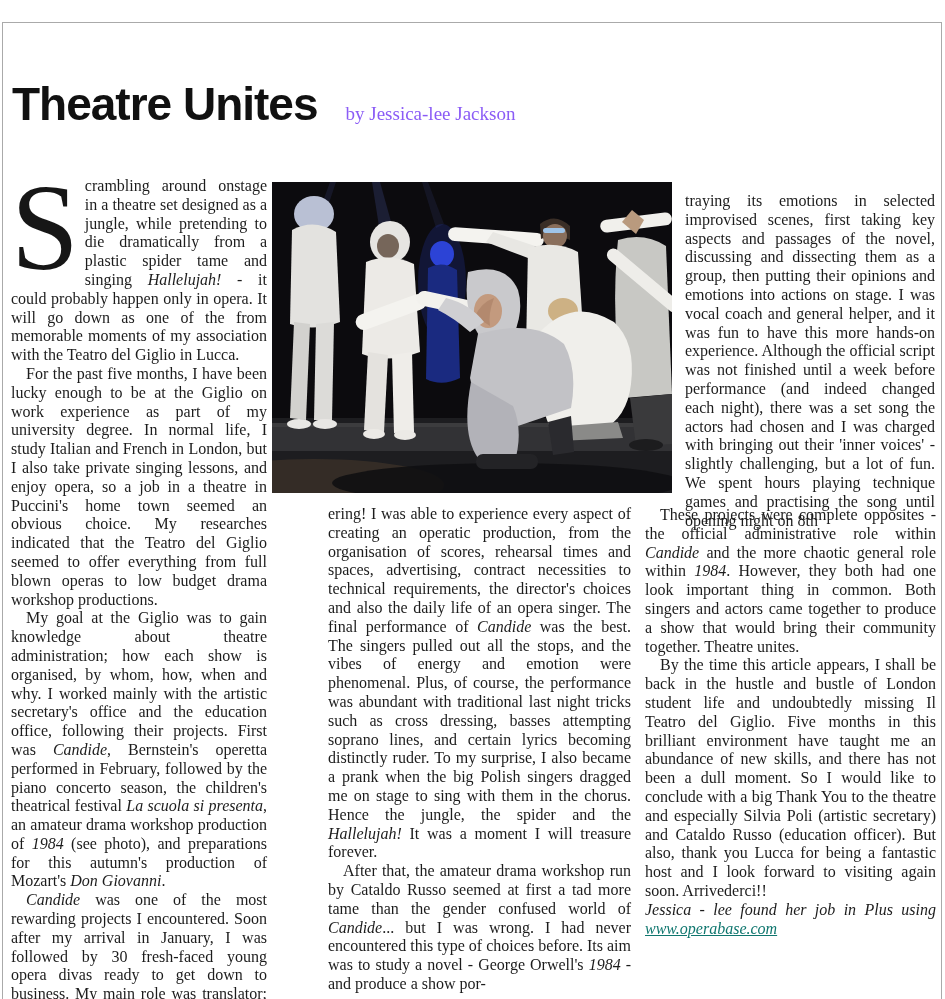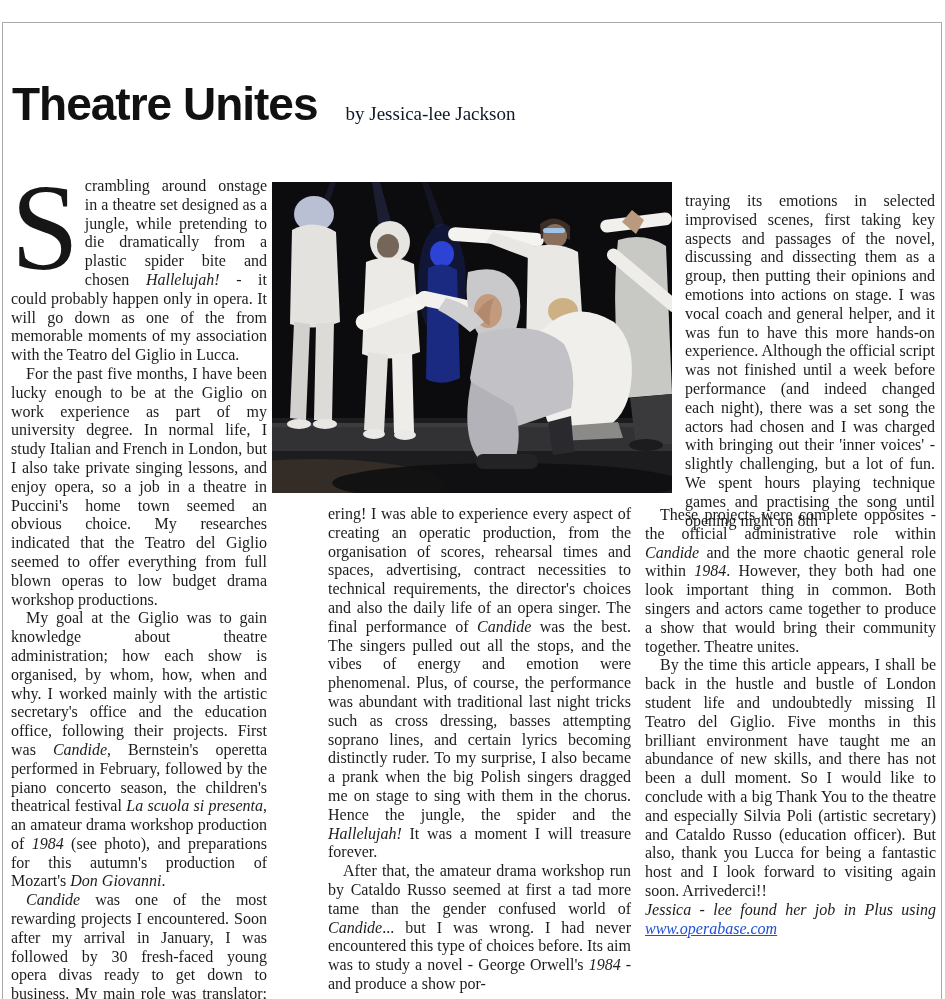--- a/index.html
+++ b/index.html
@@ -21,36 +21,36 @@
   .frame{
     position:absolute;left:2px;top:22px;width:938px;height:976px;
     border:1px solid #aaaaaa;border-bottom:none;background:#fff;
   }
   
   .titleRow{position:absolute;left:12px;top:72px;display:flex;align-items:baseline;gap:28px;margin-top:8px;}
   .titleRow h1{
     margin:0;font-family:"Liberation Sans", sans-serif;font-weight:700;
     font-size:46px;letter-spacing:-1px;color:#111;line-height:1.05;
   }
-  .byline{font-size:19px;color:#0f172a;}
+  .byline{font-size:19px;color:#8b5cf6;}
   
   .col{position:absolute;text-align:justify;font-size:16px;line-height:18.8px;color:#1c1c1c;}
   .col p{margin:0;text-indent:15px;}
   .col p.noind{text-indent:0;}
   .col1{left:11px;top:177px;width:256px;}
   .col3top{left:685px;top:192px;width:250px;}
   .col2bot{left:328px;top:505px;width:303px;}
   .col3bot{left:645px;top:506px;width:291px;}
   .dropcap{
     float:left;font-family:"Liberation Serif", serif;
     font-size:122px;line-height:95px;height:95px;
     margin:3px 6px 0 0;color:#161616;
   }
   .sig{font-style:italic;}
-  a.link{color:#1d4ed8;text-decoration:underline;cursor:pointer;}
+  a.link{color:#0f766e;text-decoration:underline;cursor:pointer;}
   
   .photo{position:absolute;left:272px;top:182px;width:400px;height:311px;overflow:hidden;}
   .photo svg{display:block;}
 </style>
 </head>
 <body>
 
 <div class="runhead">
   <span class="brand">GrapevinE</span>
     <span class="issue"> June 2010 - </span>
@@ -58,21 +58,21 @@
 </div>
 
 <div class="frame"></div>
 
 <div class="titleRow">
   <h1>Theatre Unites</h1>
   <span class="byline">by Jessica-lee Jackson</span>
 </div>
 
 <div class="col col1">
-  <p class="noind"><span class="dropcap">S</span><span><span>crambling around onstage in a theatre set designed as a jungle, while pretending to die dramatically from a plastic spider bite and chosen </span><i>Hallelujah!</i><span> - it could probably happen only in opera. It will go down as one of the from memorable moments of my association with the Teatro del Giglio in Lucca.</span></span></p>
+  <p class="noind"><span class="dropcap">S</span><span><span>crambling around onstage in a theatre set designed as a jungle, while pretending to die dramatically from a plastic spider tame and singing </span><i>Hallelujah!</i><span> - it could probably happen only in opera. It will go down as one of the from memorable moments of my association with the Teatro del Giglio in Lucca.</span></span></p>
   <p><span>For the past five months, I have been lucky enough to be at the Giglio on work experience as part of my university degree. In normal life, I study Italian and French in London, but I also take private singing lessons, and enjoy opera, so a job in a theatre in Puccini's home town seemed an obvious choice. My researches indicated that the Teatro del Giglio seemed to offer everything from full blown operas to low budget drama workshop productions.</span></p>
   <p><span>My goal at the Giglio was to gain knowledge about theatre administration; how each show is organised, by whom, how, when and why. I worked mainly with the artistic secretary's office and the education office, following their projects. First was </span><i>Candide</i><span>, Bernstein's operetta performed in February, followed by the piano concerto season, the children's theatrical festival </span><i>La scuola si presenta</i><span>, an amateur drama workshop production of </span><i>1984</i><span> (see photo), and preparations for this autumn's production of Mozart's </span><i>Don Giovanni</i><span>.</span></p>
   <p><i>Candide</i><span> was one of the most rewarding projects I encountered. Soon after my arrival in January, I was followed by 30 fresh-faced young opera divas ready to get down to business. My main role was translator; half the singers were Polish so I was their English to Italian interpreter. This meant that I attended every rehearsal, performance, and after a while, every social gath-</span></p>
 </div>
 
 <div class="photo">
   <svg viewBox="0 0 400 311" width="400" height="311" preserveAspectRatio="none">
     <rect width="400" height="311" fill="#0c0b0e"></rect>
 
     <g>

